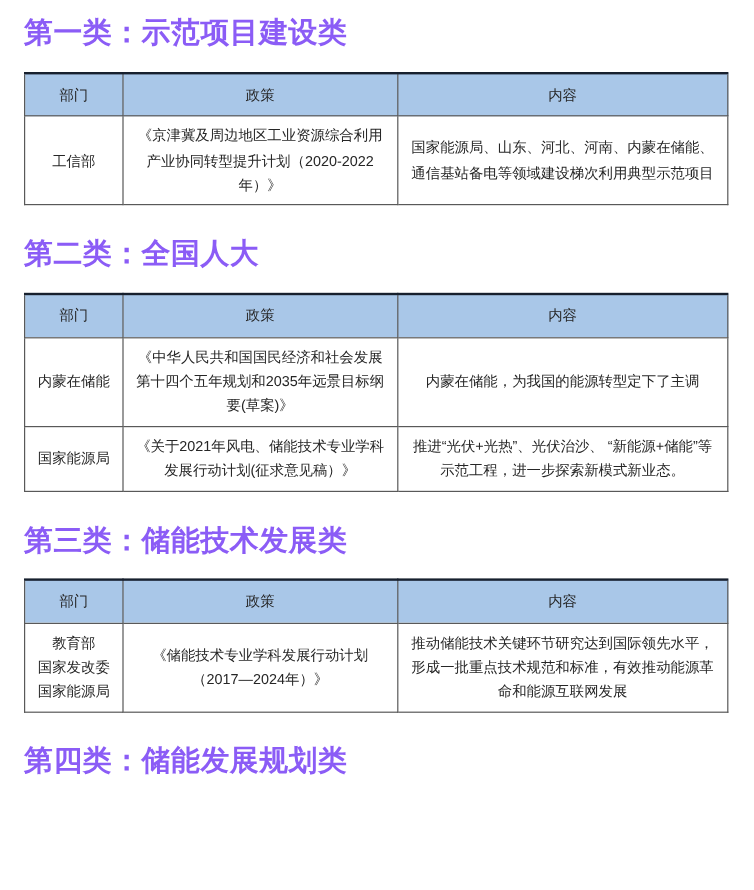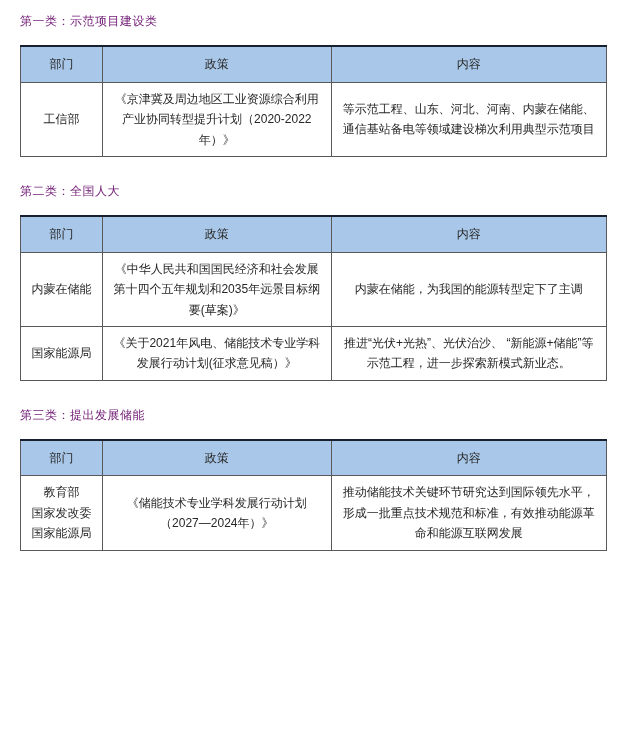--- a/index.html
+++ b/index.html
@@ -10,23 +10,23 @@
     font-family: "Liberation Sans", "DejaVu Sans", sans-serif;
     color: #262626;
     overflow: hidden;
   }
   .page {
     padding: 14px 21px 10px 20px;
   }
   .section { margin-bottom: 27px; }
   .section:last-child { margin-bottom: 0; }
   .section-title {
-    color: #701a75;
-    font-size: 12px;
-    font-weight: normal;
+    color: #8b5cf6;
+    font-size: 24px;
+    font-weight: bold;
     letter-spacing: 0.5px;
     margin-bottom: 17px;
     line-height: 1.2;
   }
   table.policy-table {
     width: 100%;
     border-collapse: collapse;
     table-layout: fixed;
     border-top: 2px solid #17202e;
     border-bottom: 1px solid #595959;
@@ -71,21 +71,21 @@
         <tr>
           <th>部门</th>
           <th>政策</th>
           <th>内容</th>
         </tr>
       </thead>
       <tbody>
         <tr>
           <td class="dept">工信部</td>
           <td class="policy">《京津冀及周边地区工业资源综合利用产业协同转型提升计划（2020-2022年）》</td>
-          <td class="content">等示范工程、山东、河北、河南、内蒙在储能、通信基站备电等领域建设梯次利用典型示范项目</td>
+          <td class="content">国家能源局、山东、河北、河南、内蒙在储能、通信基站备电等领域建设梯次利用典型示范项目</td>
         </tr>
       </tbody>
     </table>
   </div>
 
   <div class="section">
     <div class="section-title">第二类：全国人大</div>
     <table class="policy-table">
       <colgroup>
           <col class="col-dept">
@@ -108,40 +108,44 @@
         <tr>
           <td class="dept">国家能源局</td>
           <td class="policy">《关于2021年风电、储能技术专业学科发展行动计划(征求意见稿）》</td>
           <td class="content">推进“光伏+光热”、光伏治沙、 “新能源+储能”等示范工程，进一步探索新模式新业态。</td>
         </tr>
       </tbody>
     </table>
   </div>
 
   <div class="section">
-    <div class="section-title">第三类：提出发展储能</div>
+    <div class="section-title">第三类：储能技术发展类</div>
     <table class="policy-table">
       <colgroup>
           <col class="col-dept">
           <col class="col-policy">
           <col class="col-content">
         </colgroup>
       <thead>
         <tr>
           <th>部门</th>
           <th>政策</th>
           <th>内容</th>
         </tr>
       </thead>
       <tbody>
         <tr>
           <td class="dept">教育部
 国家发改委
 国家能源局</td>
-          <td class="policy">《储能技术专业学科发展行动计划（2027—2024年）》</td>
+          <td class="policy">《储能技术专业学科发展行动计划（2017—2024年）》</td>
           <td class="content">推动储能技术关键环节研究达到国际领先水平，形成一批重点技术规范和标准，有效推动能源革命和能源互联网发展</td>
         </tr>
       </tbody>
     </table>
   </div>
 
+  <div class="section">
+    <div class="section-title">第四类：储能发展规划类</div>
+
+  </div>
 
 </div>
 
 </body></html>

